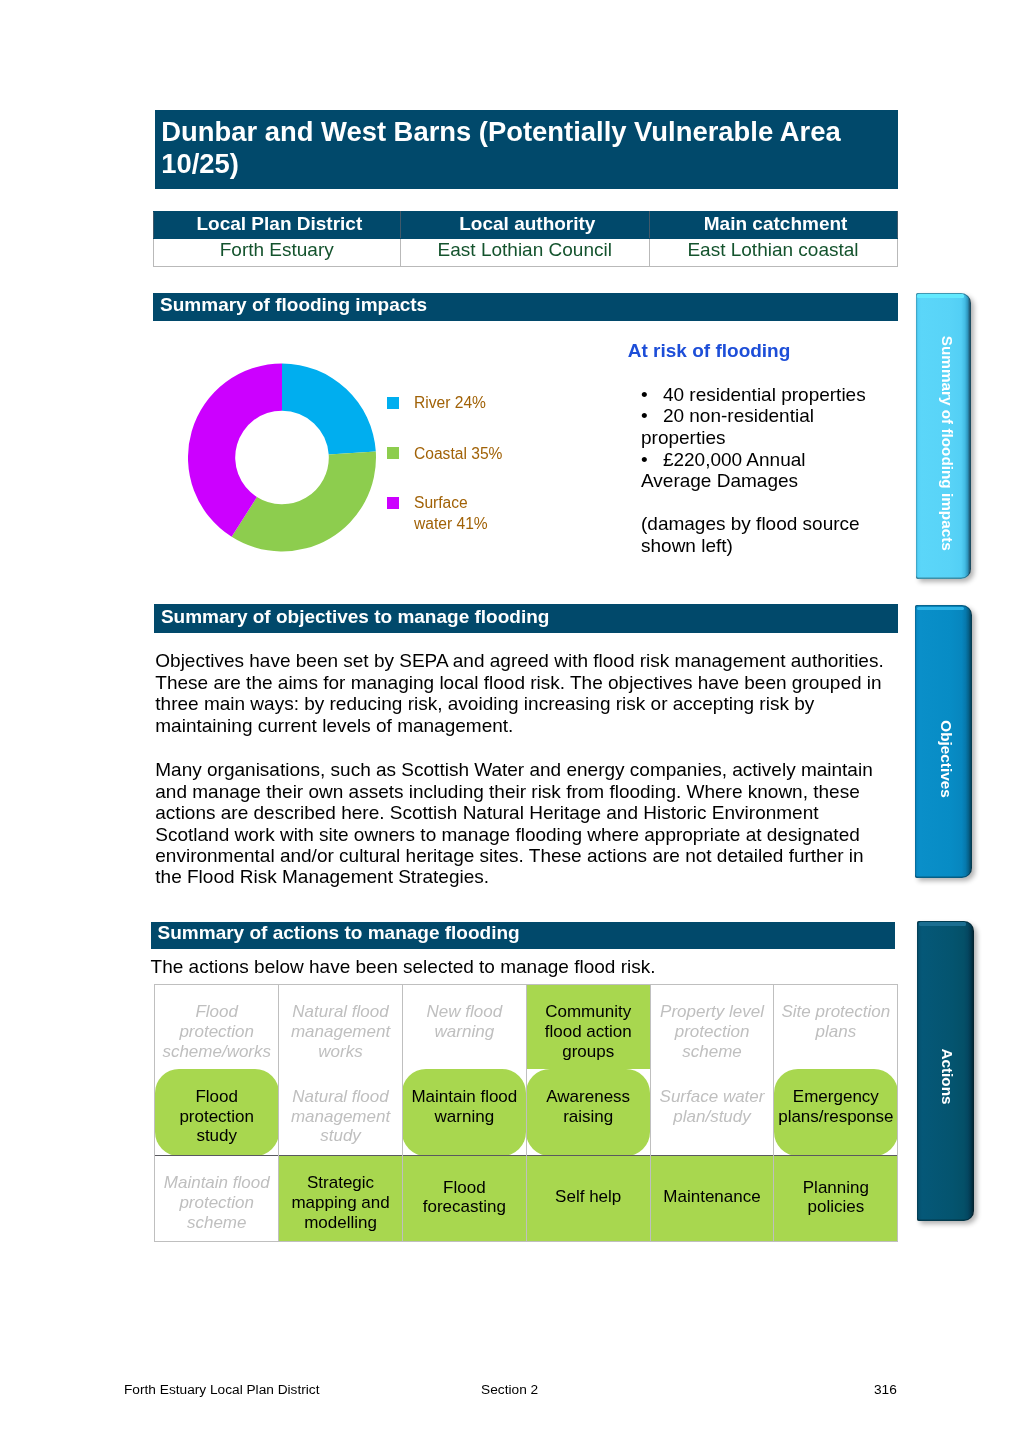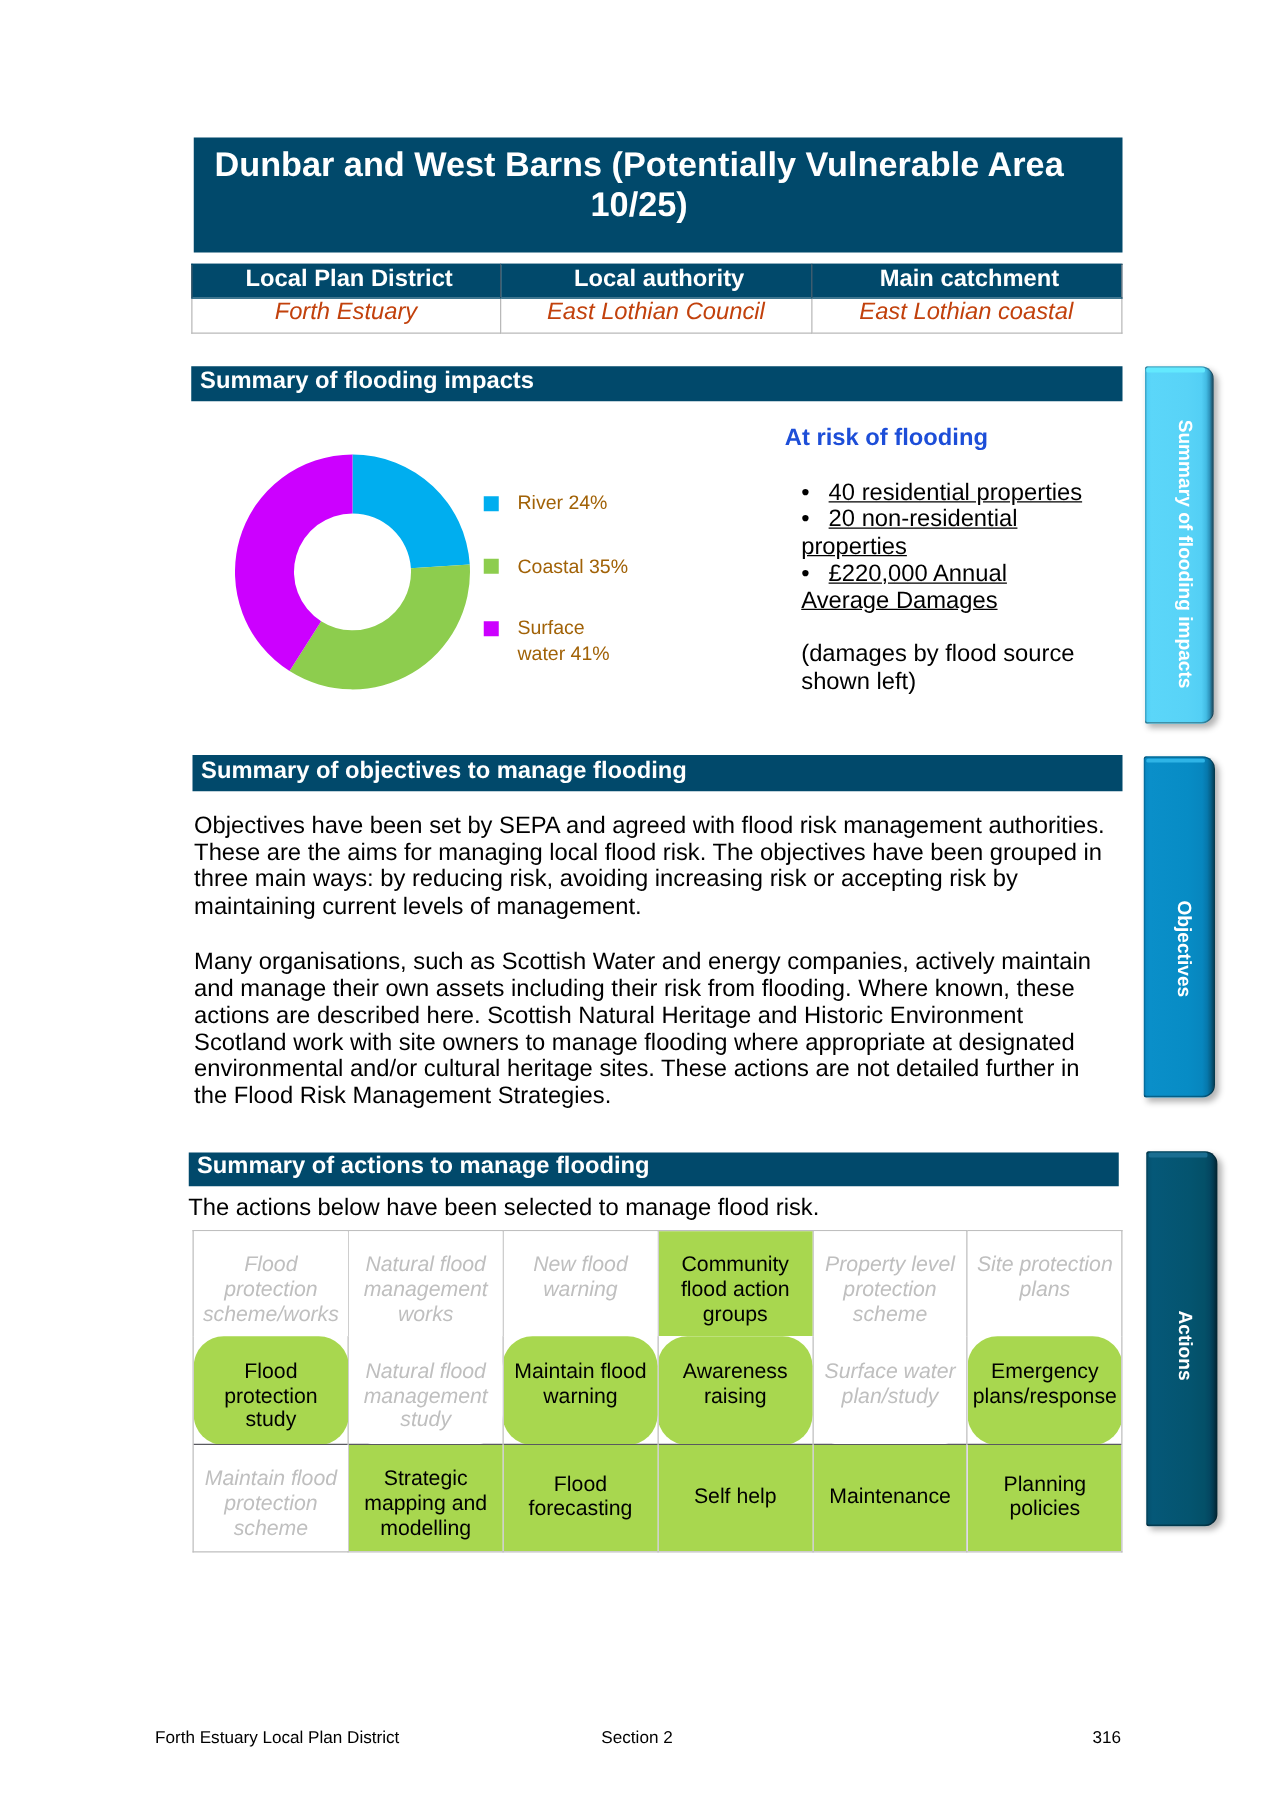--- a/index.html
+++ b/index.html
@@ -1,31 +1,31 @@
 <!DOCTYPE html>
 <html><head>
 <meta charset="utf-8">
 <style>
   html,body{margin:0;padding:0;background:#fff;}
   body{width:1020px;height:1442px;font-family:"Liberation Sans",sans-serif;}
   #page{position:relative;width:1020px;height:1442px;overflow:hidden;background:#fff;}
 
   
-  #title-bar{position:absolute;left:154.6px;top:109.6px;width:743.6px;height:92px;
-             background:#01496B;box-sizing:border-box;padding:6.4px 0 0 6.7px;text-align:center;}
+  #title-bar{position:absolute;left:154.6px;top:109.6px;width:743.6px;height:79px;
+             background:#01496B;box-sizing:border-box;padding:6.4px 0 0 6.7px;}
   #title-bar .t{color:#fff;font-size:27.4px;line-height:32px;font-weight:bold;width:700px;}
 
   
   #info-table{position:absolute;left:152.5px;top:210.6px;width:744px;
               border-collapse:collapse;table-layout:fixed;}
   #info-table td{border:1px solid #B9B9B9;text-align:center;padding:0;box-sizing:border-box;
                  font-size:19px;line-height:21px;vertical-align:top;}
   #info-table thead td{background:#01496B;color:#fff;font-weight:bold;height:27.3px;
                        border-color:#01496B;border-left-color:#41596A;border-right-color:#41596A;padding:1.4px 0 0 5.2px;}
-  #info-table tbody td{color:#c2410c;height:28.2px;padding-top:0px;font-style:italic;}
+  #info-table tbody td{color:#14532d;height:28.2px;padding-top:0px;}
 
   
   .sec-bar{position:absolute;background:#01496B;box-sizing:border-box;
            color:#fff;font-weight:bold;font-size:19px;line-height:19px;white-space:nowrap;}
 
   
   .tab{position:absolute;box-sizing:border-box;border-radius:2px 10px 10px 2px;
        box-shadow:3px 3px 5px rgba(0,0,0,0.30),
                   inset 0 1.2px 0 rgba(0,0,0,0.28),
                   inset 0 -1.4px 0 rgba(0,0,0,0.32),
@@ -40,21 +40,21 @@
   #donut{position:absolute;left:188.4px;top:363.2px;width:188px;height:189px;}
   .legend-item{position:absolute;font-size:15.6px;line-height:21.0px;color:#a16207;
                white-space:pre-line;margin-left:11px;}
   .legend-sw{position:absolute;width:11.7px;height:11.7px;}
 
   
   #risk-head{position:absolute;left:627.8px;top:339.6px;font-size:19px;line-height:21.6px;
              font-weight:bold;color:#1d4ed8;white-space:nowrap;}
   #risk-body{position:absolute;left:641.0px;top:383.8px;width:233px;font-size:19px;
              line-height:21.6px;color:#000;}
-  #risk-body .bl{position:relative;text-decoration:underline;}
+  #risk-body .bl{position:relative;}
   #risk-body .bul{display:inline-block;width:21.9px;}
   #risk-body .note{margin-top:21.6px;}
 
   
   .para{position:absolute;left:155.3px;width:734px;font-size:19px;line-height:21.45px;
         color:#000;}
 
   
   #act-table{position:absolute;left:154.3px;top:984.3px;width:743px;
              border-collapse:collapse;table-layout:fixed;}

